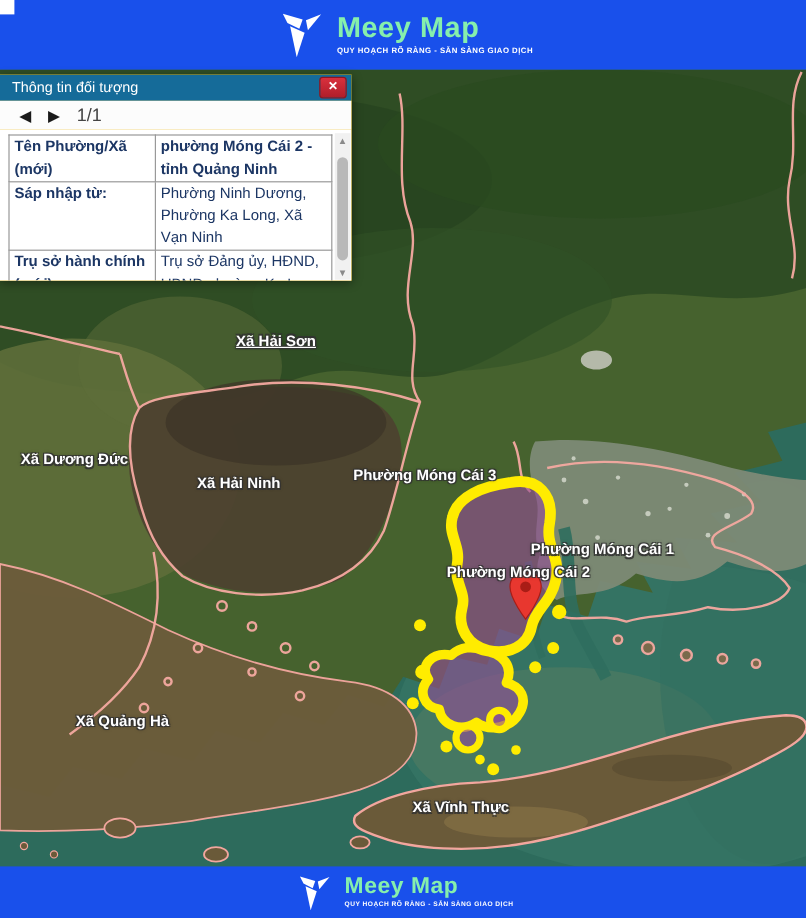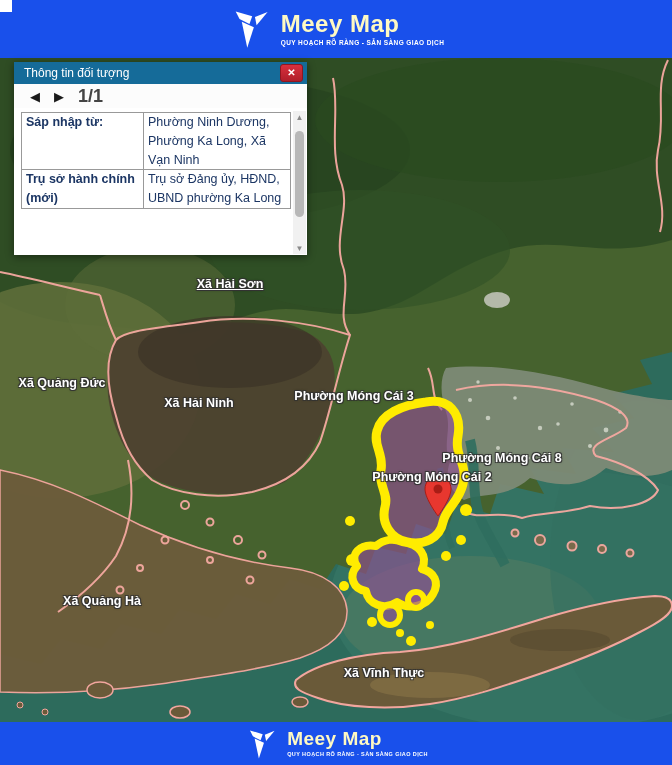--- a/index.html
+++ b/index.html
@@ -7,50 +7,50 @@
     font-family:"Liberation Sans",sans-serif;background:#2d6b5c;}
 
   
   .brandbar{position:absolute;left:0;width:672px;background:#1950eb;
     display:flex;align-items:center;justify-content:center;z-index:30;}
   .brandbar.top{top:0;height:58px;}
   .brandbar.bottom{top:722px;height:43px;}
   .logo-wrap{display:flex;align-items:center;gap:9px;}
   .logo-mark{flex:0 0 auto;}
   .logo-texts{display:flex;flex-direction:column;line-height:1;}
-  .brand-name{color:#fef9c3;font-weight:700;letter-spacing:.5px;}
+  .brand-name{color:#86efac;font-weight:700;letter-spacing:.5px;}
   .top .brand-name{font-size:24px;}
   .bottom .brand-name{font-size:19px;}
   .brand-tagline{color:#fff;font-weight:700;margin-top:4px;letter-spacing:.4px;}
   .top .brand-tagline{font-size:6.5px;}
   .bottom .brand-tagline{font-size:5.5px;}
   .corner-artifact{position:absolute;left:0;top:0;width:12px;height:12px;background:#fff;z-index:31;}
 
   
   .map-area{position:absolute;left:0;top:58px;width:672px;height:664px;z-index:1;}
   .map-area svg{display:block;}
   .map-label{position:absolute;transform:translate(-50%,-50%);color:#fff;
     font-size:12.5px;font-weight:700;white-space:nowrap;z-index:5;
     text-shadow:-1px -1px 0 rgba(50,50,50,.85),1px -1px 0 rgba(50,50,50,.85),
       -1px 1px 0 rgba(50,50,50,.85),1px 1px 0 rgba(50,50,50,.85),0 0 3px rgba(0,0,0,.5);}
 
   
-  .popup{position:absolute;left:14px;top:62px;width:293px;height:193px;z-index:40;
+  .popup{position:absolute;left:0;top:62px;width:293px;height:172px;z-index:40;
     background:#eab308;box-shadow:0 2px 8px rgba(0,0,0,.45);overflow:hidden;}
   .popup-header{position:absolute;left:0;top:0;right:0;height:22px;background:#156b99;
     display:flex;align-items:center;padding-left:10px;}
   .popup-title{color:#fff;font-size:12px;}
   .popup-close{position:absolute;right:4px;top:2px;width:21px;height:16px;
     background:linear-gradient(#d9303d,#b01e2a);border:1px solid #8f1620;border-radius:3px;
     color:#fff;font-size:10px;font-weight:700;display:flex;align-items:center;justify-content:center;
     cursor:pointer;line-height:1;}
   .popup-nav{position:absolute;left:0;top:22px;right:0;height:24px;background:#fcfcfc;
     display:flex;align-items:center;gap:14px;padding-left:16px;}
   .nav-arrow{font-size:13px;color:#1a1a1a;cursor:pointer;line-height:1;}
-  .popup-pager{font-size:18px;color:#444;font-weight:bold;}
+  .popup-pager{font-size:15px;color:#444;}
   .popup-body{position:absolute;left:0;top:46px;right:0;bottom:0;background:#fff;
     padding:4px 16px 0 7px;overflow:hidden;}
   table.info{border-collapse:collapse;width:100%;table-layout:fixed;}
   table.info td{border:1px solid #999;font-size:12.5px;line-height:1.5;
     padding:0 4px;color:#1c3664;vertical-align:top;word-wrap:break-word;}
   td.lbl{width:42%;font-weight:700;}
   tr.bold-val td.val{font-weight:700;}
 
   
   .vscroll{position:absolute;right:1px;top:49px;bottom:1px;width:13px;background:#f1f1f1;z-index:41;}
@@ -167,24 +167,24 @@
         </g>
       </g>
 
       <g>
         <path d="M438,476 c-8,0 -13,6 -13,13 0,10 13,27 13,27 s13,-17 13,-27 c0,-7 -5,-13 -13,-13 z" fill="#e8372f" stroke="#a91d16" stroke-width="1"></path>
         <circle cx="438" cy="489" r="4.5" fill="#a91d16"></circle>
       </g>
     </svg>
 
     <div class="map-label" style="left:230px;top:226px;text-decoration:underline;">Xã Hải Sơn</div>
-    <div class="map-label" style="left:62px;top:325px;">Xã Quảng Đức</div>
+    <div class="map-label" style="left:62px;top:325px;">Xã Dương Đức</div>
     <div class="map-label" style="left:199px;top:345px;">Xã Hải Ninh</div>
     <div class="map-label" style="left:354px;top:338px;">Phường Móng Cái 3</div>
-    <div class="map-label" style="left:502px;top:400px;">Phường Móng Cái 8</div>
+    <div class="map-label" style="left:502px;top:400px;">Phường Móng Cái 1</div>
     <div class="map-label" style="left:432px;top:419px;">Phường Móng Cái 2</div>
     <div class="map-label" style="left:102px;top:543px;">Xã Quảng Hà</div>
     <div class="map-label" style="left:384px;top:615px;">Xã Vĩnh Thực</div>
   </div>
 
   <div class="brandbar top">
     <div class="logo-wrap">
       <svg class="logo-mark" width="44" height="44" viewBox="0 0 40 40">
         <g fill="#ffffff">
           <path d="M7 4 L22 8.5 L19.5 15.5 L10.5 11 Z"></path>
@@ -208,20 +208,24 @@
       </div>
     </div>
     <div class="popup-nav">
       <span class="nav-arrow">◀</span>
       <span class="nav-arrow">▶</span>
       <span class="popup-pager">1/1</span>
     </div>
     <div class="popup-body">
       <table class="info">
         <tbody>
+            <tr class="bold-val">
+          <td class="lbl">Tên Phường/Xã (mới)</td>
+          <td class="val">phường Móng Cái 2 - tỉnh Quảng Ninh</td>
+        </tr>
         <tr>
           <td class="lbl">Sáp nhập từ:</td>
           <td class="val">Phường Ninh Dương, Phường Ka Long, Xã Vạn Ninh</td>
         </tr>
         <tr>
           <td class="lbl">Trụ sở hành chính (mới)</td>
           <td class="val">Trụ sở Đảng ủy, HĐND, UBND phường Ka Long</td>
         </tr>
       </tbody>
         </table>

